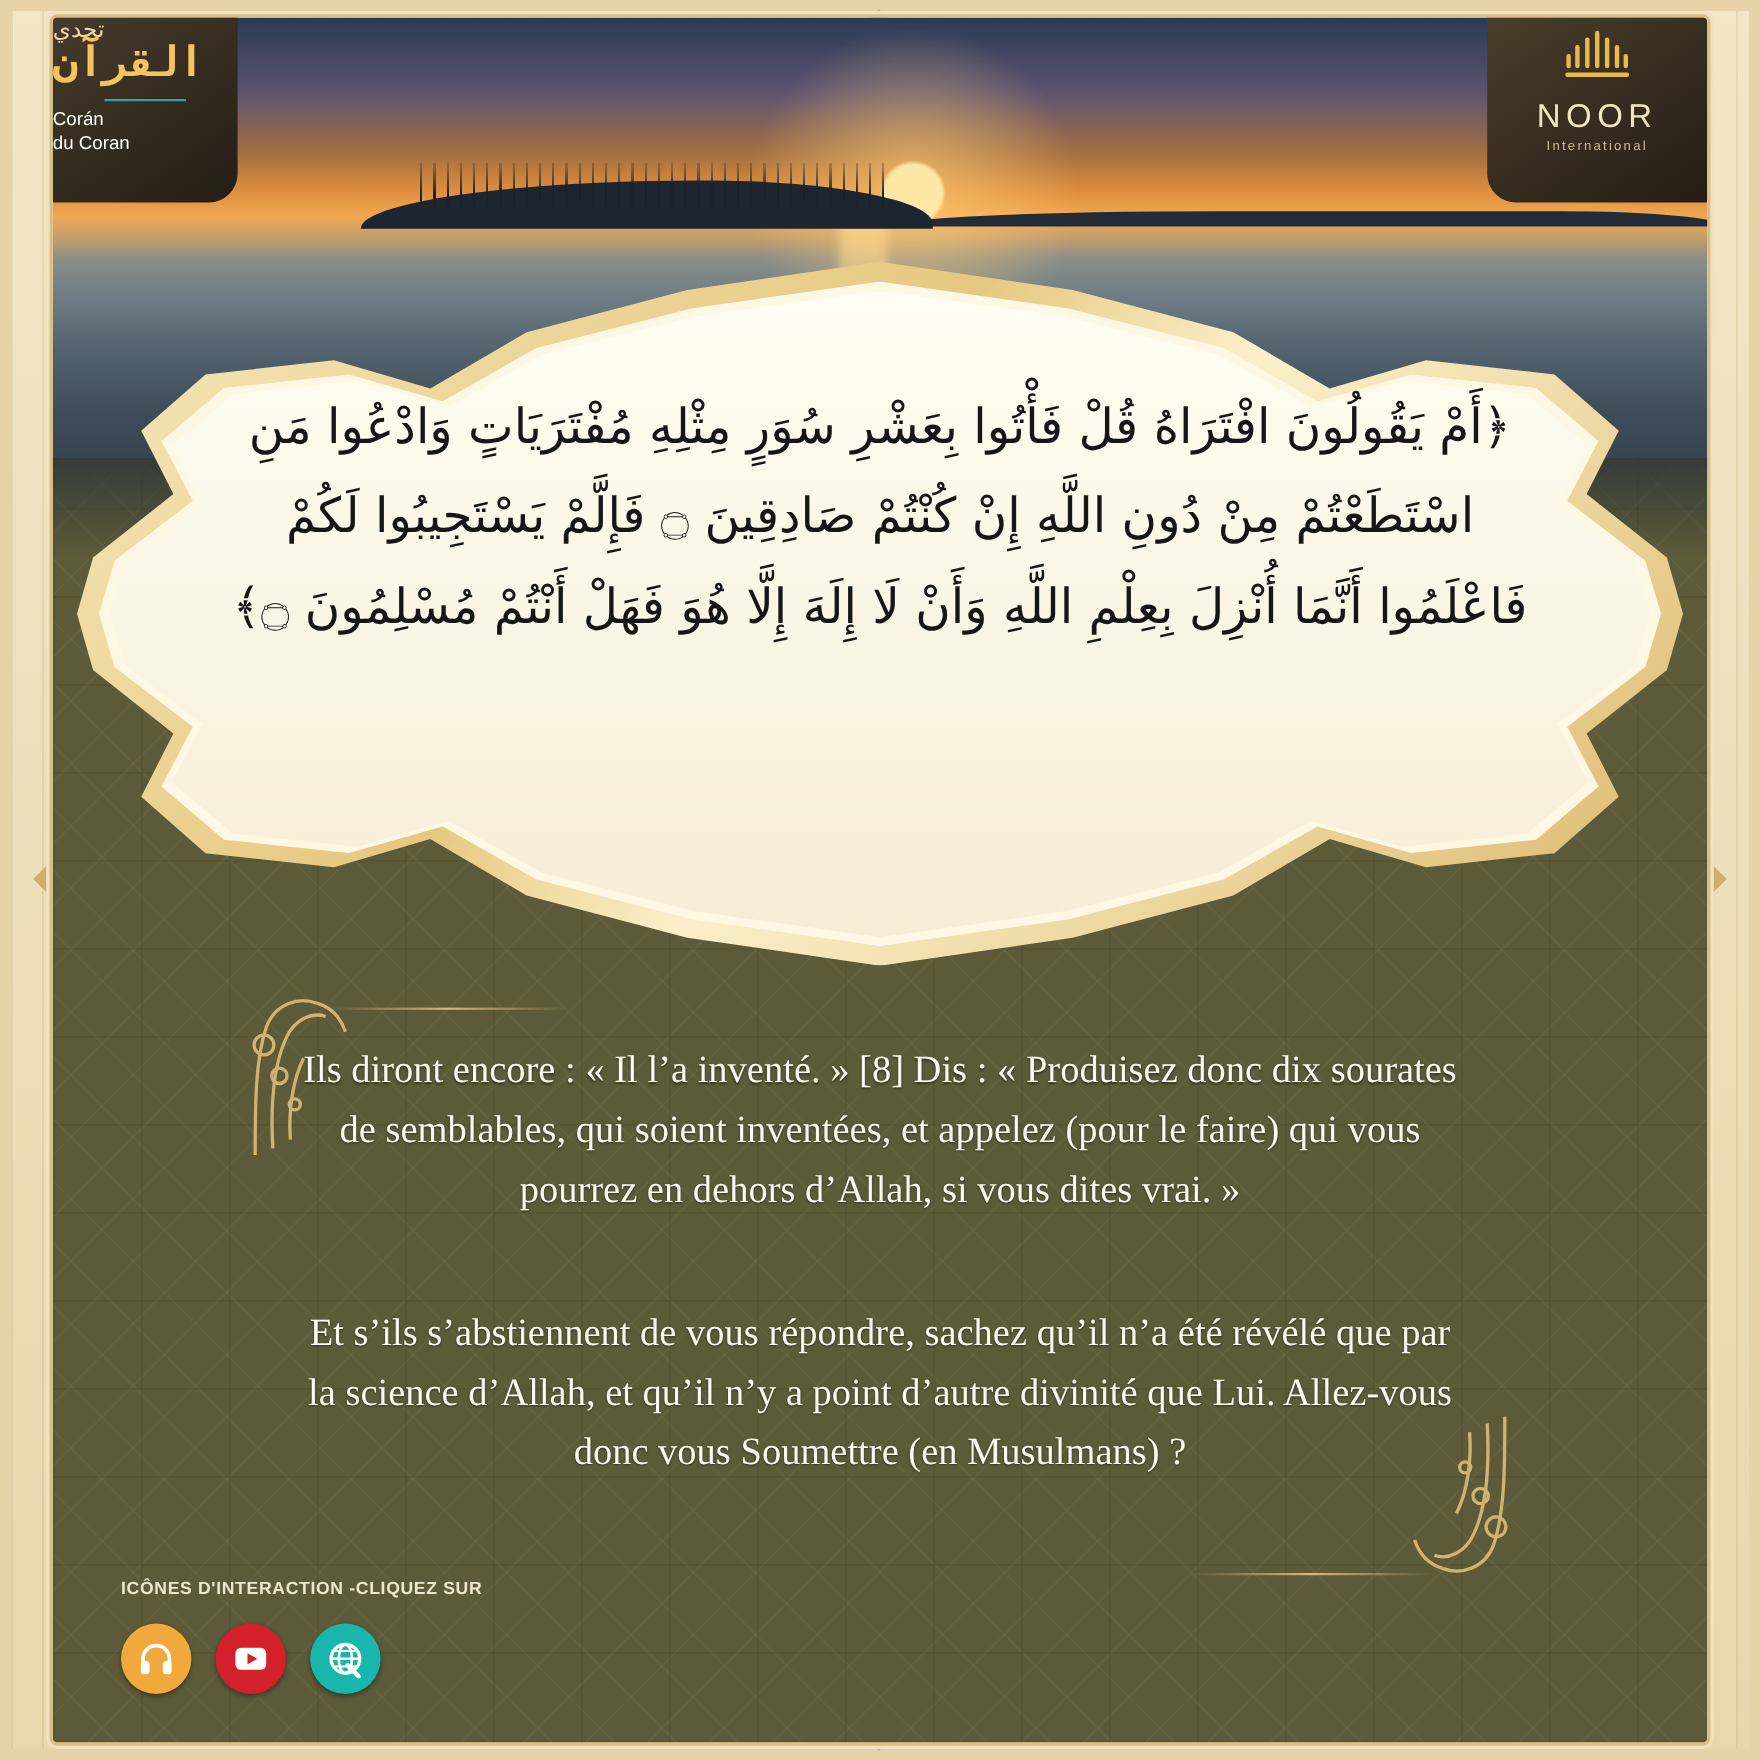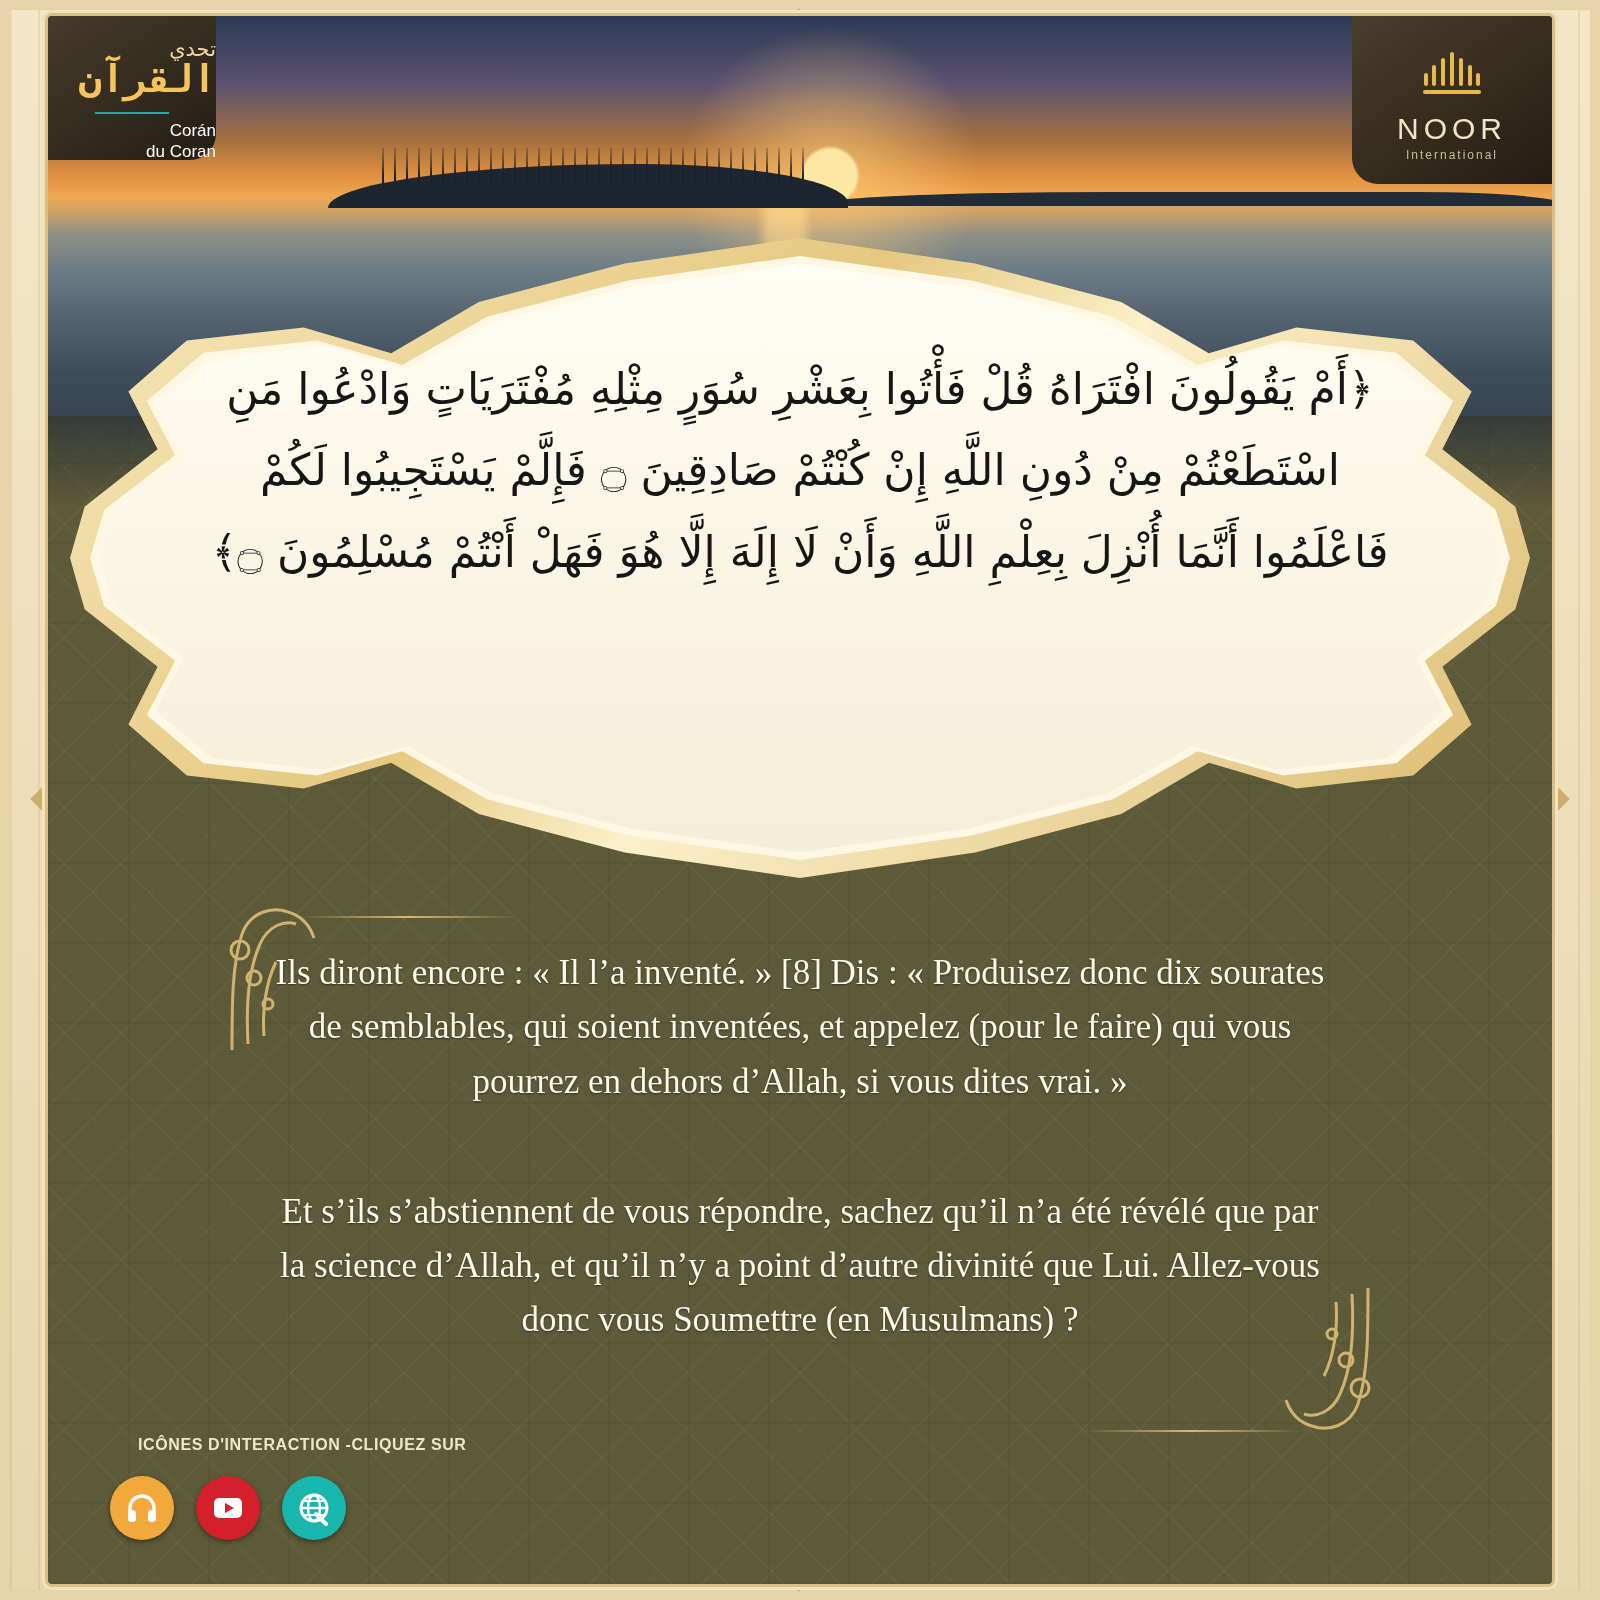--- a/index.html
+++ b/index.html
@@ -227,26 +227,25 @@
     height: 2px;
     background: linear-gradient(90deg, rgba(216,184,116,0), #d8b874, rgba(216,184,116,0));
   }
   .rule.top { left: 250px; width: 220px; top: 900px; }
   .rule.bottom { right: 250px; width: 220px; bottom: 152px; }
 
   
   .logo-left {
     position: absolute;
     left: 0; top: 0;
-    width: 168px; height: 144px;
+    width: 168px; height: 168px;
     background: linear-gradient(145deg,#463b2c,#241d14);
     border-bottom-right-radius: 26px;
     color: #f2c96a;
-    text-align: right;
-    padding-top: 22px;
+    text-align: left;
   }
   .logo-left .ar-small {
     font-family: "DejaVu Sans", sans-serif;
     font-size: 21px;
     color: #f0d7a0;
     line-height: 1.1;
   }
   .logo-left .ar-big {
     font-family: Liberation Mono, monospace;
     font-size: 38px;
@@ -267,21 +266,21 @@
     line-height: 1.25;
   }
 
   .logo-right {
     position: absolute;
     right: 0; top: 0;
     width: 200px; height: 168px;
     background: linear-gradient(145deg,#4a3d2b,#241d14);
     border-bottom-left-radius: 26px;
     text-align: center;
-    padding-top: 34px;
+    padding-top: 10px;
   }
   .logo-right .mark { color: #e8b94e; }
   .logo-right .noor {
     font-family: "Liberation Sans", sans-serif;
     font-size: 30px;
     letter-spacing: 5px;
     color: #f3e5c4;
     margin-top: 4px;
   }
   .logo-right .intl {
@@ -295,21 +294,20 @@
   
   .icons-note {
     position: absolute;
     left: 62px;
     bottom: 130px;
     font-family: "Liberation Sans", sans-serif;
     font-size: 16px;
     font-weight: bold;
     letter-spacing: .6px;
     color: #efe6cf;
-    margin-left: 28px;
   }
   .icon-row {
     position: absolute;
     left: 62px;
     bottom: 44px;
     display: flex;
     gap: 22px;
   }
   .icon-btn {
     width: 64px; height: 64px;

